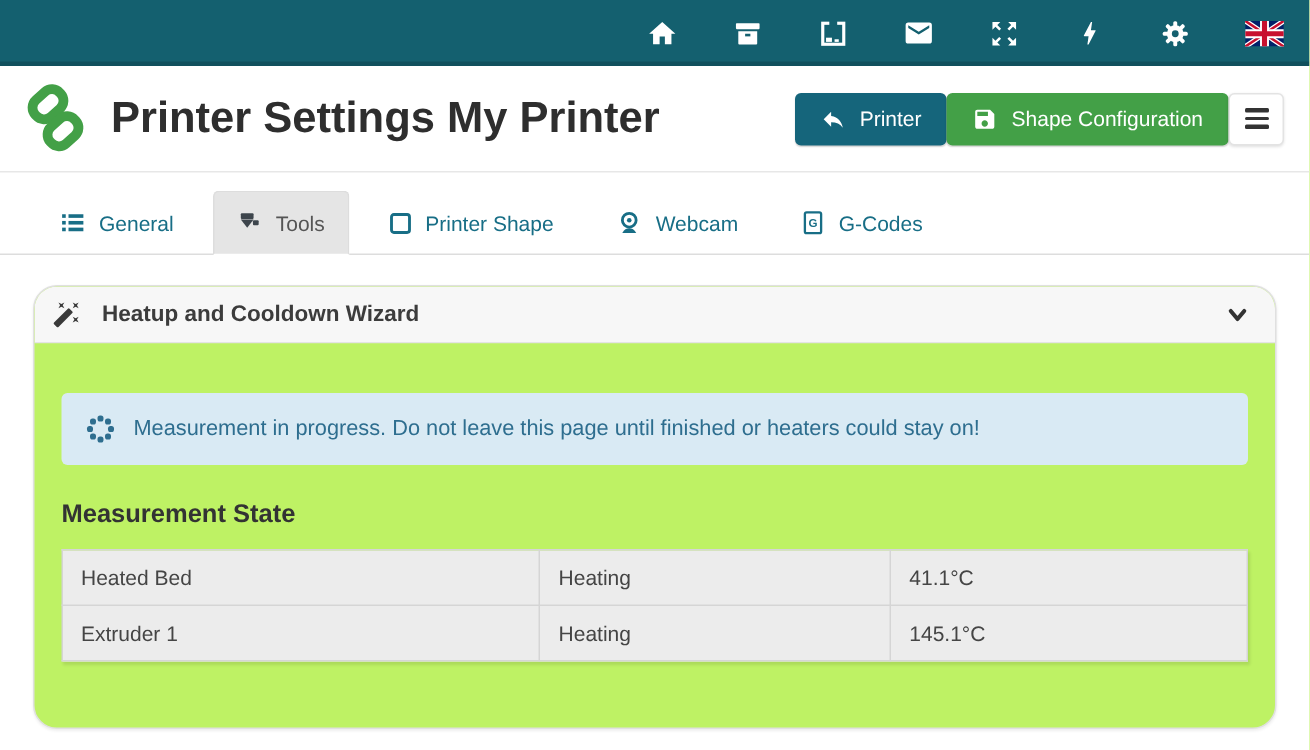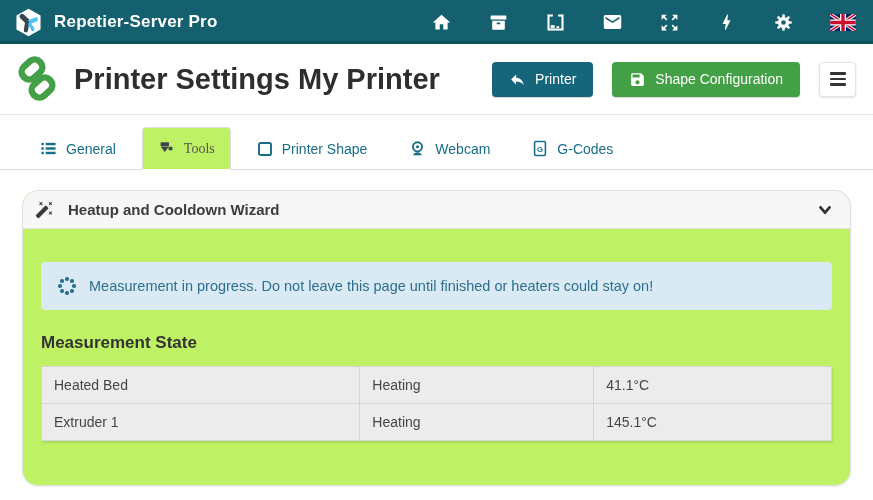--- a/index.html
+++ b/index.html
@@ -32,21 +32,21 @@
     display:flex; align-items:center;
     padding:12px 17px 12px 13px;
     border-bottom:1px solid #e7e7e7;
   }
   .chain-icon { width:46px; height:46px; flex:0 0 auto; }
   .page-title {
     margin-left:15px;
     font-size:29px; font-weight:700; color:#2e2e2e;
     white-space:nowrap;
   }
-  .header-buttons { margin-left:auto; display:flex; align-items:flex-end; gap:19px; }
+  .header-buttons { margin-left:auto; display:flex; align-items:flex-end; }
   .btn {
     display:inline-flex; align-items:center; gap:9px;
     border:none; border-radius:4px; cursor:pointer;
     font-family:"Liberation Sans", sans-serif;
     font-size:14px; color:#ffffff; padding:9px 17px;
     box-shadow:0 1px 1px rgba(0,0,0,0.18);
   }
   .btn-teal { background:#15657B; }
   .btn-green { background:#43A047; }
   .btn-menu {
@@ -67,25 +67,24 @@
   .tab {
     display:flex; align-items:center; gap:9px;
     padding:12px 15px; cursor:pointer;
     font-size:14px; color:#186E86;
     border:1px solid transparent;
     border-radius:4px 4px 0 0;
     margin-bottom:-1px;
     background:transparent;
   }
   .tab.active {
-    background:#bef264;
+    background:#e5e5e5;
     border-color:#dddddd;
     border-bottom-color:#ffffff;
     color:#555555;
-    font-family:Liberation Serif, serif;
   }
   .tab svg { display:block; flex:0 0 auto; }
 
   
   .panel {
     margin:20px 22px 0 22px;
     border:1px solid #e0e0e0;
     border-radius:16px;
     background:#bef264;
     box-shadow:0 1px 2px rgba(0,0,0,0.07);
@@ -137,32 +136,20 @@
     font-size:14px; color:#454545;
   }
   .meas-table td:nth-child(1){ width:40.3%; }
   .meas-table td:nth-child(2){ width:29.6%; }
   .meas-table td:nth-child(3){ width:30.1%; }
 </style>
 </head>
 <body>
 
 <header class="navbar">
-  <div class="brand">
-    <svg class="brand-logo" viewBox="0 0 36 36">
-      <polygon points="18,2 32,10 32,26 18,34 4,26 4,10" fill="#ffffff"></polygon>
-      <g stroke-linecap="round">
-        <path d="M18 18 L10.5 11" stroke="#37474F" stroke-width="6"></path>
-        <path d="M18 18 L26.5 14.5" stroke="#4FC3F7" stroke-width="5"></path>
-        <path d="M16.5 18 L15 27" stroke="#37474F" stroke-width="5"></path>
-        <path d="M19.5 20 L23 26" stroke="#4FC3F7" stroke-width="4"></path>
-      </g>
-    </svg>
-    <span class="brand-name">Repetier-Server Pro</span>
-  </div>
 
   <nav class="nav-icons">
     <a class="nav-icon">
       <svg width="21" height="21" viewBox="0 0 24 24" fill="#ffffff">
           <path d="M10 20v-6h4v6h5v-8h3L12 3 2 12h3v8z"></path>
         </svg>
     </a>
     <a class="nav-icon">
       <svg width="21" height="21" viewBox="0 0 24 24" fill="#ffffff">
         <rect x="3" y="4" width="18" height="4.5" rx="0.6"></rect>

